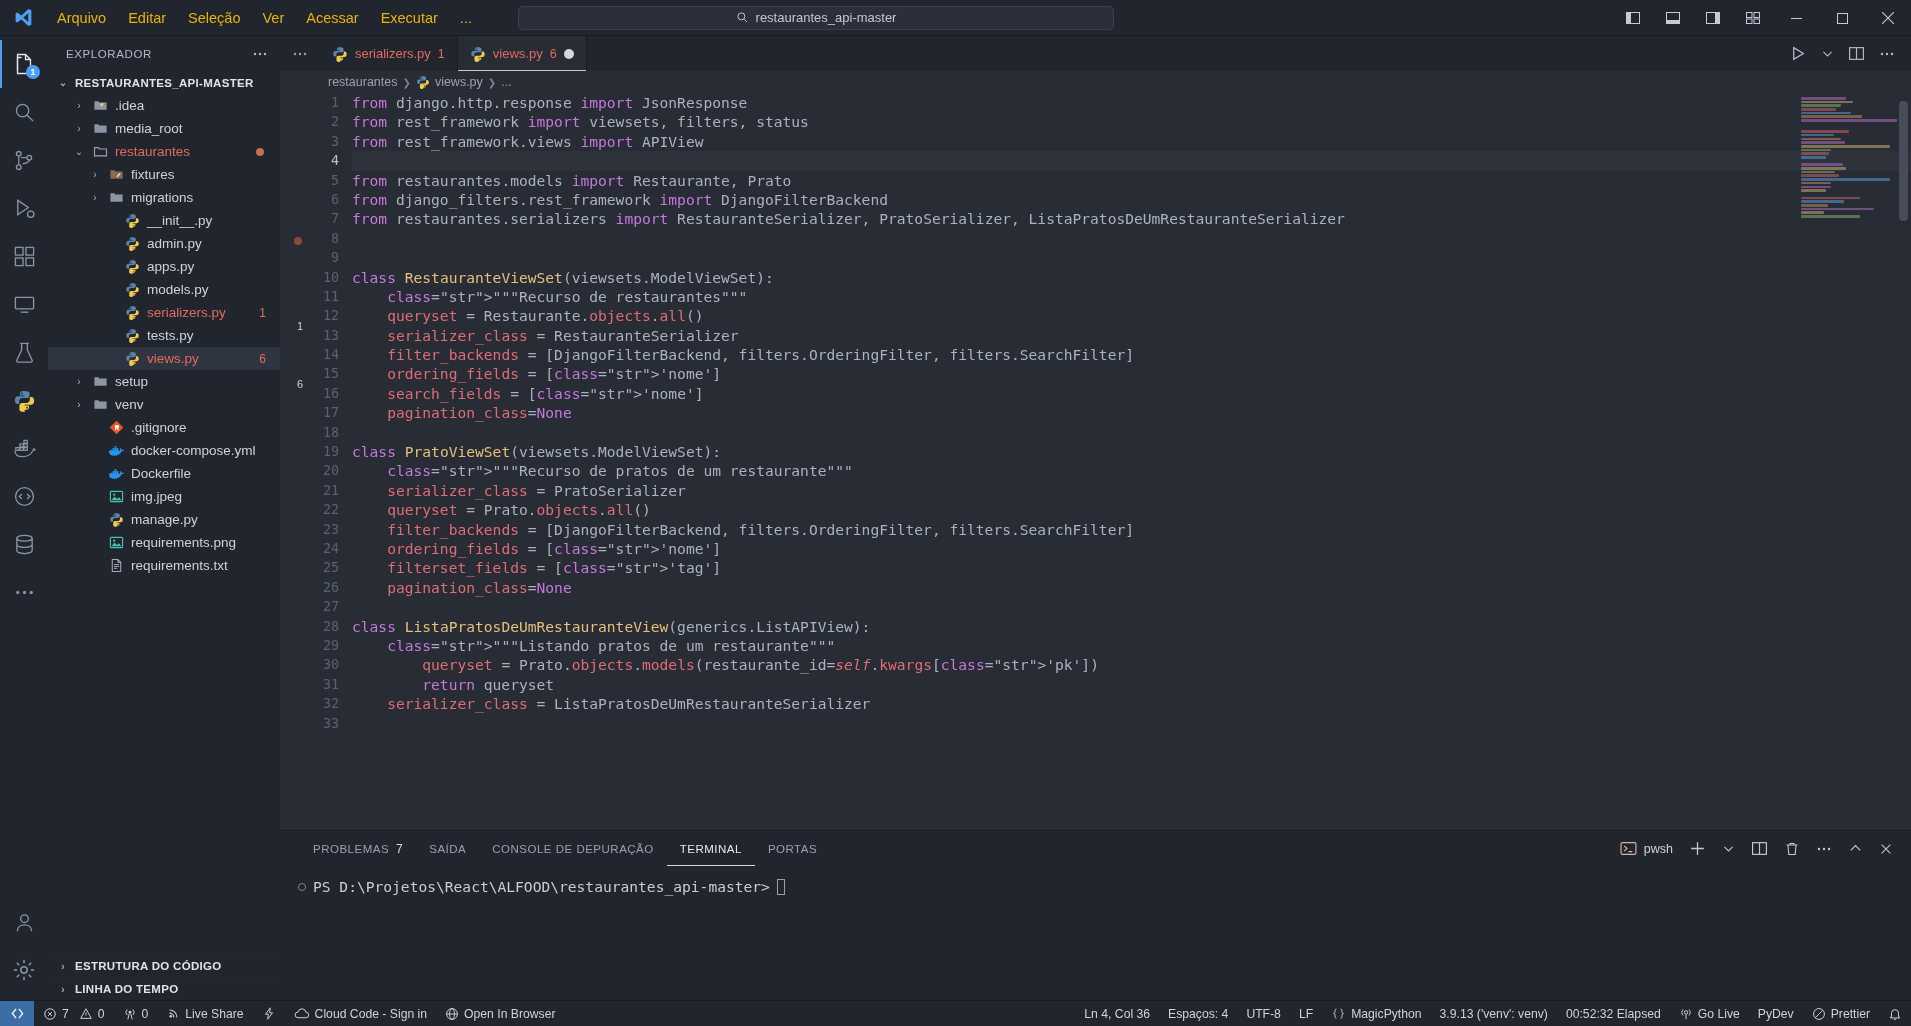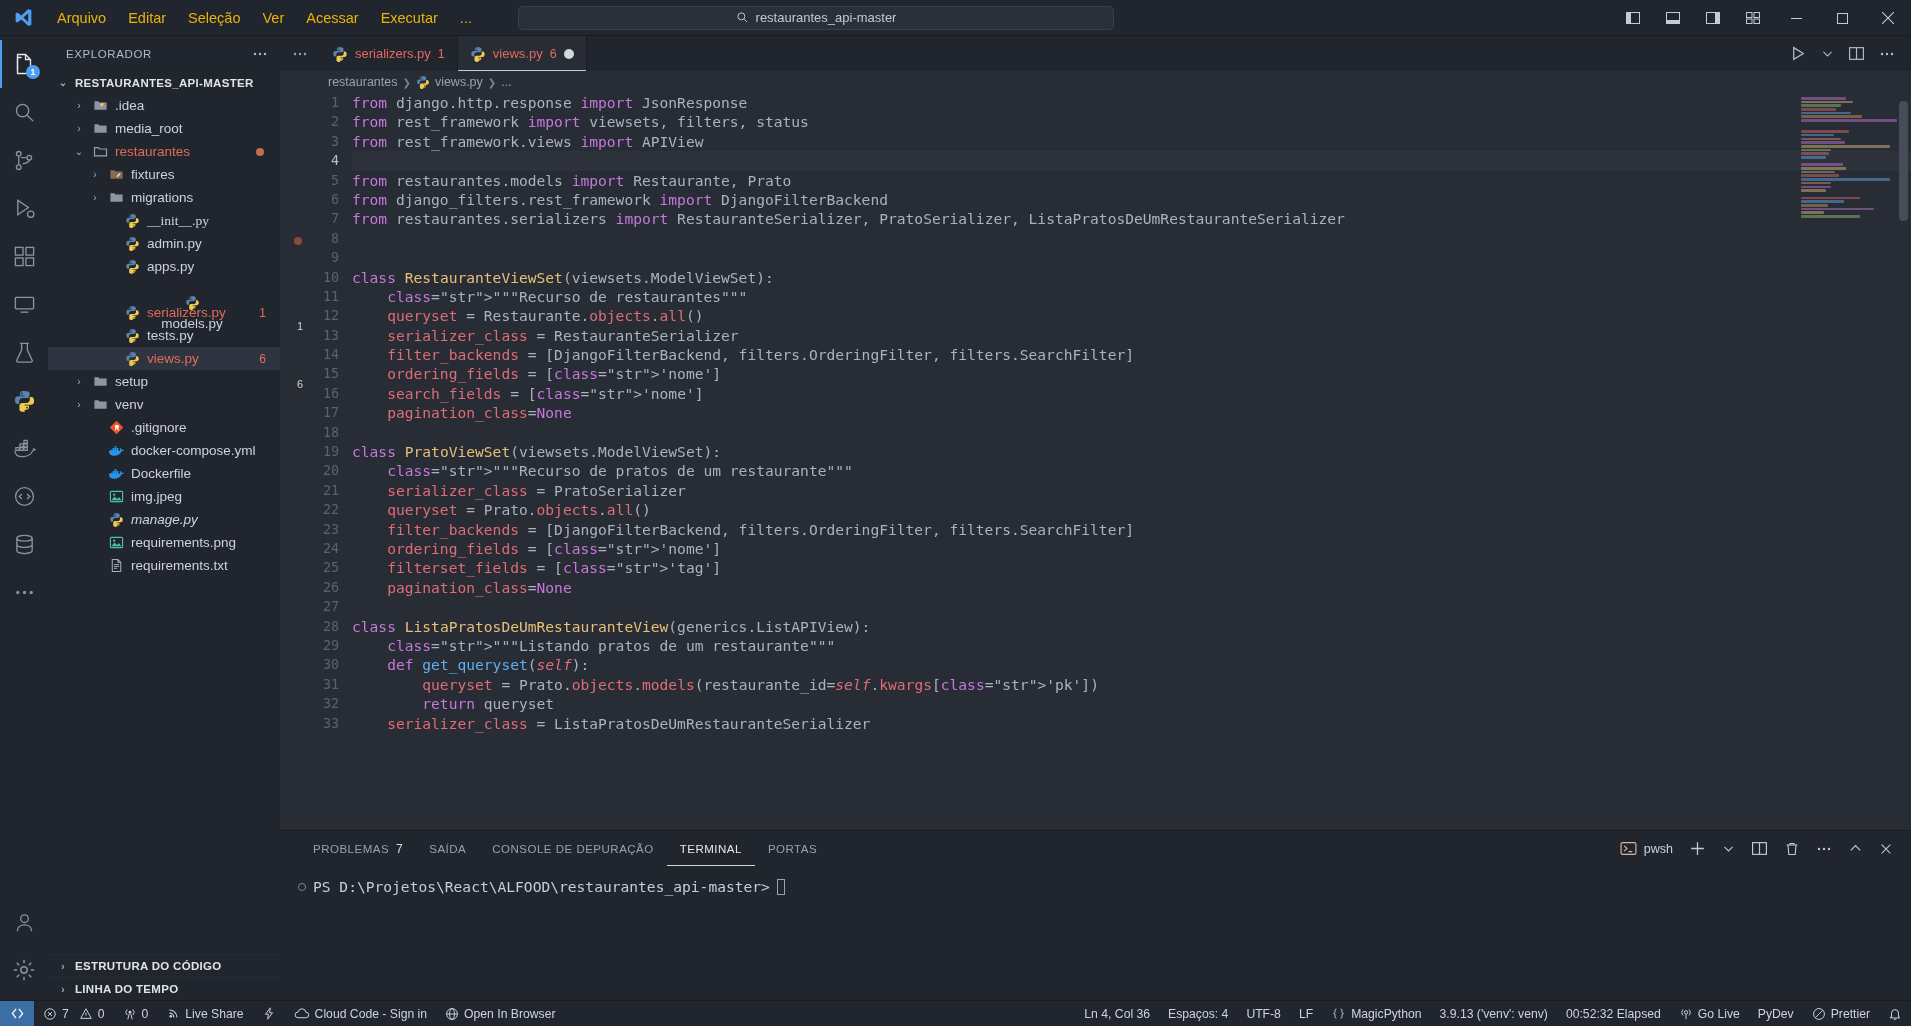--- a/index.html
+++ b/index.html
@@ -402,21 +402,21 @@
             </div>
             <div class="trow" style="padding-left: 40px;">
               <span class="tw">›</span>
               <span class="ticon">
                 <svg width="15" height="15" viewBox="0 0 16 16">
                   <path fill="#8b95a3" d="M1.5 3.5h4.2l1.2 1.4h7.6v7.6H1.5z"></path>
                 </svg>
               </span>
               <span class="tlabel">migrations</span>
             </div>
-            <div class="trow" style="padding-left: 56px; font-family: Liberation Serif, serif;">
+            <div class="trow" style="padding-left: 56px;">
               <span class="tw">&nbsp;</span>
               <span class="ticon">
                 <svg width="15" height="15" viewBox="0 0 24 24">
                   <path fill="#5b84ad" d="M11.8 2c-2.6 0-4.5.6-4.5 2.6v2.2h4.7v.7H5.2c-1.9 0-3.2 1.4-3.2 4s1 4.1 2.9 4.1h1.6v-2.7c0-2 1.6-3.4 3.5-3.4h4.4c1.6 0 2.9-1.4 2.9-3V4.6C17.3 2.8 15.3 2 11.8 2zM9.3 3.6a.9.9 0 110 1.8.9.9 0 010-1.8z"></path>
                   <path fill="#f2cb4d" d="M12.2 22c2.6 0 4.5-.6 4.5-2.6v-2.2H12v-.7h6.8c1.9 0 3.2-1.4 3.2-4s-1-4.1-2.9-4.1h-1.6v2.7c0 2-1.6 3.4-3.5 3.4H9.6c-1.6 0-2.9 1.4-2.9 3v3.9c0 1.8 2 2.6 5.5 2.6zm2.5-1.6a.9.9 0 110-1.8.9.9 0 010 1.8z"></path>
                 </svg>
               </span>
               <span class="tlabel">__init__.py</span>
             </div>
             <div class="trow" style="padding-left: 56px;">
@@ -432,21 +432,21 @@
             <div class="trow" style="padding-left: 56px;">
               <span class="tw">&nbsp;</span>
               <span class="ticon">
                 <svg width="15" height="15" viewBox="0 0 24 24">
                   <path fill="#5b84ad" d="M11.8 2c-2.6 0-4.5.6-4.5 2.6v2.2h4.7v.7H5.2c-1.9 0-3.2 1.4-3.2 4s1 4.1 2.9 4.1h1.6v-2.7c0-2 1.6-3.4 3.5-3.4h4.4c1.6 0 2.9-1.4 2.9-3V4.6C17.3 2.8 15.3 2 11.8 2zM9.3 3.6a.9.9 0 110 1.8.9.9 0 010-1.8z"></path>
                   <path fill="#f2cb4d" d="M12.2 22c2.6 0 4.5-.6 4.5-2.6v-2.2H12v-.7h6.8c1.9 0 3.2-1.4 3.2-4s-1-4.1-2.9-4.1h-1.6v2.7c0 2-1.6 3.4-3.5 3.4H9.6c-1.6 0-2.9 1.4-2.9 3v3.9c0 1.8 2 2.6 5.5 2.6zm2.5-1.6a.9.9 0 110-1.8.9.9 0 010 1.8z"></path>
                 </svg>
               </span>
               <span class="tlabel">apps.py</span>
             </div>
-            <div class="trow" style="padding-left: 56px; flex-direction: column;">
+            <div class="trow" style="padding-left: 56px;">
               <span class="tw">&nbsp;</span>
               <span class="ticon">
                 <svg width="15" height="15" viewBox="0 0 24 24">
                   <path fill="#5b84ad" d="M11.8 2c-2.6 0-4.5.6-4.5 2.6v2.2h4.7v.7H5.2c-1.9 0-3.2 1.4-3.2 4s1 4.1 2.9 4.1h1.6v-2.7c0-2 1.6-3.4 3.5-3.4h4.4c1.6 0 2.9-1.4 2.9-3V4.6C17.3 2.8 15.3 2 11.8 2zM9.3 3.6a.9.9 0 110 1.8.9.9 0 010-1.8z"></path>
                   <path fill="#f2cb4d" d="M12.2 22c2.6 0 4.5-.6 4.5-2.6v-2.2H12v-.7h6.8c1.9 0 3.2-1.4 3.2-4s-1-4.1-2.9-4.1h-1.6v2.7c0 2-1.6 3.4-3.5 3.4H9.6c-1.6 0-2.9 1.4-2.9 3v3.9c0 1.8 2 2.6 5.5 2.6zm2.5-1.6a.9.9 0 110-1.8.9.9 0 010 1.8z"></path>
                 </svg>
               </span>
               <span class="tlabel">models.py</span>
             </div>
             <div class="trow" style="padding-left: 56px;">
@@ -533,21 +533,21 @@
               <span class="tw">&nbsp;</span>
               <span class="ticon">
                 <svg width="15" height="15" viewBox="0 0 16 16">
                   <rect x="1.5" y="2.5" width="13" height="11" rx="1" fill="none" stroke="#4ac2b0" stroke-width="1.2"></rect>
                   <circle cx="5.5" cy="6" r="1.2" fill="#4ac2b0"></circle>
                   <path fill="#4ac2b0" d="M2.5 12l3.5-4 2.5 2.6 2-1.8 3 3.2z"></path>
                 </svg>
               </span>
               <span class="tlabel">img.jpeg</span>
             </div>
-            <div class="trow" style="padding-left: 40px; font-style: italic;">
+            <div class="trow" style="padding-left: 40px;">
               <span class="tw">&nbsp;</span>
               <span class="ticon">
                 <svg width="15" height="15" viewBox="0 0 24 24">
                   <path fill="#5b84ad" d="M11.8 2c-2.6 0-4.5.6-4.5 2.6v2.2h4.7v.7H5.2c-1.9 0-3.2 1.4-3.2 4s1 4.1 2.9 4.1h1.6v-2.7c0-2 1.6-3.4 3.5-3.4h4.4c1.6 0 2.9-1.4 2.9-3V4.6C17.3 2.8 15.3 2 11.8 2zM9.3 3.6a.9.9 0 110 1.8.9.9 0 010-1.8z"></path>
                   <path fill="#f2cb4d" d="M12.2 22c2.6 0 4.5-.6 4.5-2.6v-2.2H12v-.7h6.8c1.9 0 3.2-1.4 3.2-4s-1-4.1-2.9-4.1h-1.6v2.7c0 2-1.6 3.4-3.5 3.4H9.6c-1.6 0-2.9 1.4-2.9 3v3.9c0 1.8 2 2.6 5.5 2.6zm2.5-1.6a.9.9 0 110-1.8.9.9 0 010 1.8z"></path>
                 </svg>
               </span>
               <span class="tlabel">manage.py</span>
             </div>
             <div class="trow" style="padding-left: 40px;">
@@ -720,21 +720,20 @@
             <div class="cl">    <span <span="" class="kw">class</span>="str"&gt;"""Recurso de pratos de um restaurante"""</div>
             <div class="cl">    <span class="var">serializer_class</span> = PratoSerializer</div>
             <div class="cl">    <span class="var">queryset</span> = Prato.<span class="prop">objects</span>.<span class="prop">all</span>()</div>
             <div class="cl">    <span class="var">filter_backends</span> = [DjangoFilterBackend, filters.OrderingFilter, filters.SearchFilter]</div>
             <div class="cl">    <span class="var">ordering_fields</span> = [<span <span="" class="kw">class</span>="str"&gt;'nome']</div>
             <div class="cl">    <span class="var">filterset_fields</span> = [<span <span="" class="kw">class</span>="str"&gt;'tag']</div>
             <div class="cl">    <span class="var">pagination_class</span>=<span class="kw">None</span></div>
             <div class="cl">&nbsp;</div>
             <div class="cl"><span class="kw">class</span> <span class="cls">ListaPratosDeUmRestauranteView</span>(generics.ListAPIView):</div>
             <div class="cl">    <span <span="" class="kw">class</span>="str"&gt;"""Listando pratos de um restaurante"""</div>
-            <div class="cl">    <span class="kw">def</span> <span class="fn">get_queryset</span>(<span class="self">self</span>):</div>
             <div class="cl">        <span class="var">queryset</span> = Prato.<span class="prop">objects</span>.<span class="prop">models</span>(restaurante_id=<span class="self">self</span>.<span class="prop">kwargs</span>[<span <span="" class="kw">class</span>="str"&gt;'pk'])</div>
             <div class="cl">        <span class="kw">return</span> queryset</div>
             <div class="cl">    <span class="var">serializer_class</span> = ListaPratosDeUmRestauranteSerializer</div>
           </div>
         <div class="minimap">
             <div class="mm-line" style="width: 45px; background: rgb(198, 120, 221); opacity: 0.55;"></div>
             <div class="mm-line" style="width: 52px; background: rgb(229, 192, 123); opacity: 0.55;"></div>
             <div class="mm-line" style="width: 40px; background: rgb(152, 195, 121); opacity: 0.55;"></div>
             <div class="mm-line" style="width: 35px; background: rgb(224, 108, 117); opacity: 0.55;"></div>
             <div class="mm-line" style="width: 50px; background: rgb(97, 175, 239); opacity: 0.55;"></div>

